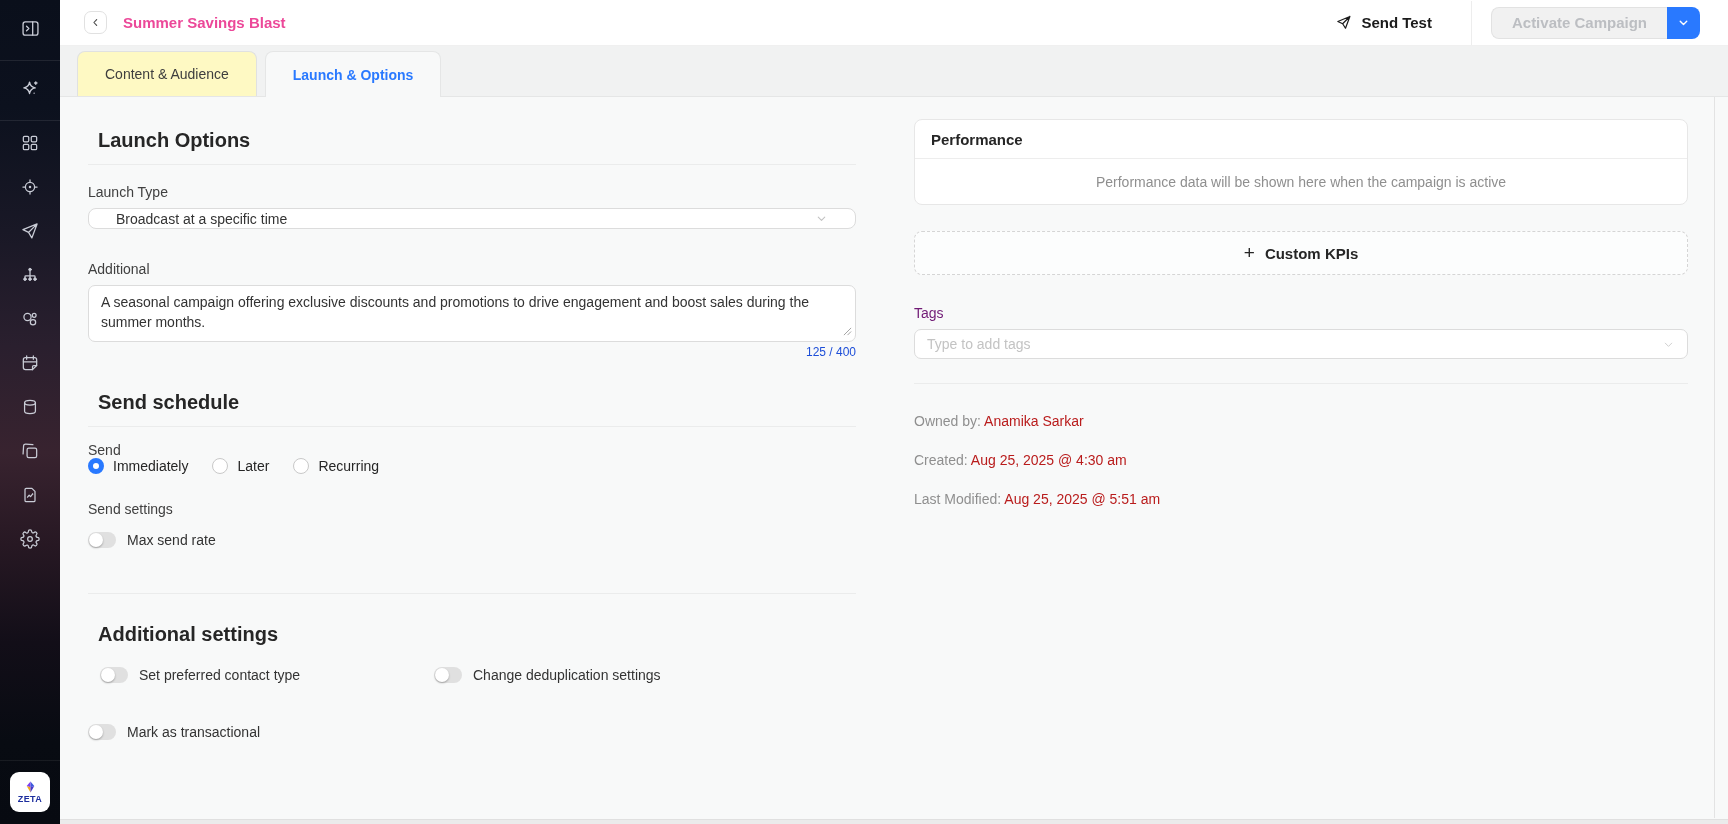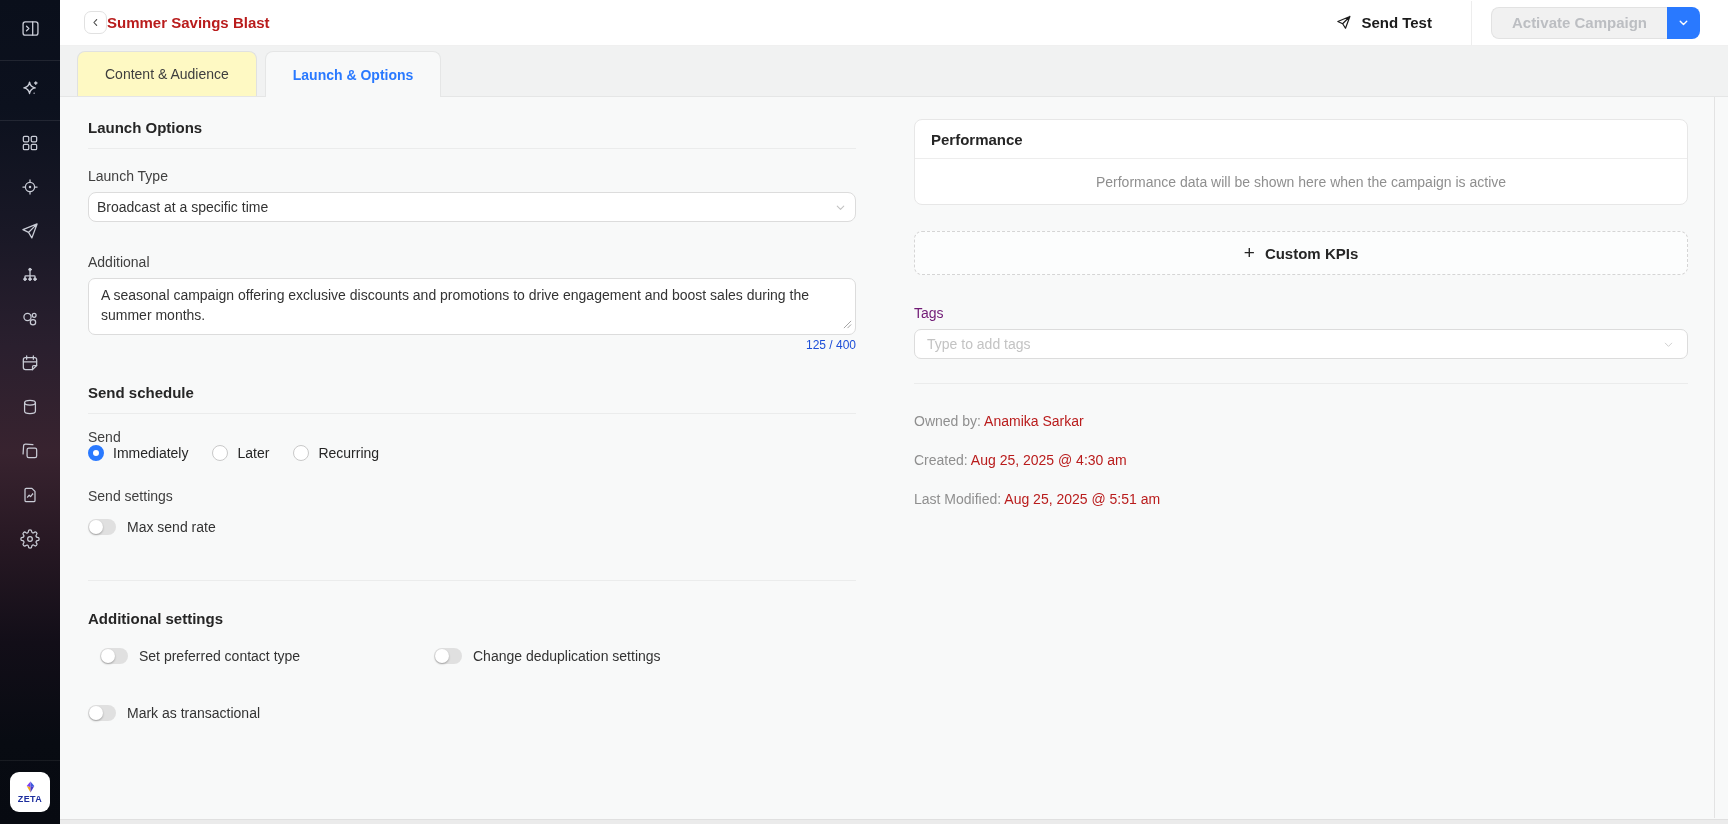--- a/index.html
+++ b/index.html
@@ -23,45 +23,45 @@
   .sb-item { width:60px; height:44px; display:flex; align-items:center; justify-content:center; cursor:pointer; }
   .sb-item svg, .sb-top svg, .sb-ai svg { stroke:#c9ccd6; fill:none; stroke-width:1.5; stroke-linecap:round; stroke-linejoin:round; }
   .sb-footer { margin-top:auto; width:100%; padding:11px 0 12px; border-top:1px solid rgba(255,255,255,.07); display:flex; justify-content:center; }
   .zeta-logo { width:40px; height:40px; background:#fff; border-radius:9px; display:flex; flex-direction:column; align-items:center; justify-content:center; gap:1px; cursor:pointer; }
   .zeta-word { font-size:9px; font-weight:bold; color:#1d2e9e; letter-spacing:.4px; }
 
   
   .main { flex:1; display:flex; flex-direction:column; min-width:0; }
   .topbar { height:46px; background:#fff; border-bottom:1px solid #f0f0f0; display:flex; align-items:center; padding:0 28px 0 24px; flex:0 0 46px; }
   .back-btn { width:23px; height:23px; border:1px solid #e1e1e1; border-radius:7px; background:#fff; display:flex; align-items:center; justify-content:center; cursor:pointer; padding:0; }
-  .page-title { font-size:15px; font-weight:bold; color:#b91c1c; }
+  .page-title { font-size:15px; font-weight:bold; color:#ec4899; margin-left:16px; }
   .topbar-right { margin-left:auto; display:flex; align-items:center; }
   .send-test { display:flex; align-items:center; gap:9px; font-size:15px; font-weight:bold; color:#1b1b1b; background:none; border:none; cursor:pointer; font-family:inherit; }
   .hdr-divider { width:1px; height:44px; background:#ededed; margin:0 19px 0 33px; }
   .activate-split { display:flex; }
   .activate-btn { height:32px; padding:0 20px; background:#f1f1f1; border:1px solid #e2e2e2; border-right:none; border-radius:8px 0 0 8px; color:#bcbec2; font-size:15px; font-weight:bold; font-family:inherit; cursor:default; }
   .activate-caret { width:33px; height:32px; background:#2979ff; border:none; border-radius:0 8px 8px 0; display:flex; align-items:center; justify-content:center; cursor:pointer; padding:0; }
 
   
   .tabbar { height:51px; flex:0 0 51px; background:#f1f2f2; border-bottom:1px solid #e5e6e6; display:flex; align-items:flex-end; padding-left:17px; }
   .tab { height:45px; display:flex; align-items:center; padding:0 27px; font-size:14px; border-radius:8px 8px 0 0; cursor:pointer; white-space:nowrap; }
   .tab.inactive { background:#fef9c3; border:1px solid #e0e1e1; border-bottom:none; color:#3e3e3e; margin-right:8px; }
   .tab.active { background:#f8f9f9; color:#2979ff; font-weight:bold; height:46px; margin-bottom:-1px; border:1px solid #e5e6e6; border-bottom:none; }
 
   
   .content { flex:1; display:flex; gap:58px; padding:22px 40px 0 28px; background:#f8f9f9; position:relative; overflow:hidden; }
   .left-col { flex:0 0 768px; width:768px; }
   .right-col { flex:1; min-width:0; }
 
-  .section-heading { font-size:15px; font-weight:bold; color:#262626; margin:0; }
+  .section-heading { font-size:20px; font-weight:bold; color:#262626; margin:10px; }
   .hr { border:none; border-top:1px solid #ebecec; margin:12px 0 0; }
   .field-label { font-size:14px; color:#404040; margin-top:19px; }
   .mini-label { font-size:14px; color:#404040; }
 
-  .select-box { margin-top:8px; height:30px; width:100%; background:#fff; border:1px solid #dcdcdc; border-radius:8px; display:flex; align-items:center; justify-content:space-between; padding:0 8px; font-size:14px; color:#333; cursor:pointer; }
+  .select-box { margin-top:8px; height:21px; width:100%; background:#fff; border:1px solid #dcdcdc; border-radius:8px; display:flex; align-items:center; justify-content:space-between; padding:0 27px; font-size:14px; color:#333; cursor:pointer; }
 
   .textarea-wrap { position:relative; margin-top:8px; }
   .desc-textarea { display:block; width:100%; height:57px; background:#fff; border:1px solid #dcdcdc; border-radius:7px; padding:7px 12px; font-family:inherit; font-size:14px; line-height:1.4; color:#333; resize:none; }
   .resize-grip { position:absolute; right:4px; bottom:6px; pointer-events:none; }
   .char-counter { text-align:right; font-size:12px; color:#1d4ed8; margin-top:3px; }
 
   .h2-send { margin-top:32px; }
   .send-label { margin-top:15px; }
   .radio-row { display:flex; align-items:center; gap:24px; }
   .radio-item { display:flex; align-items:center; gap:9px; cursor:pointer; }

